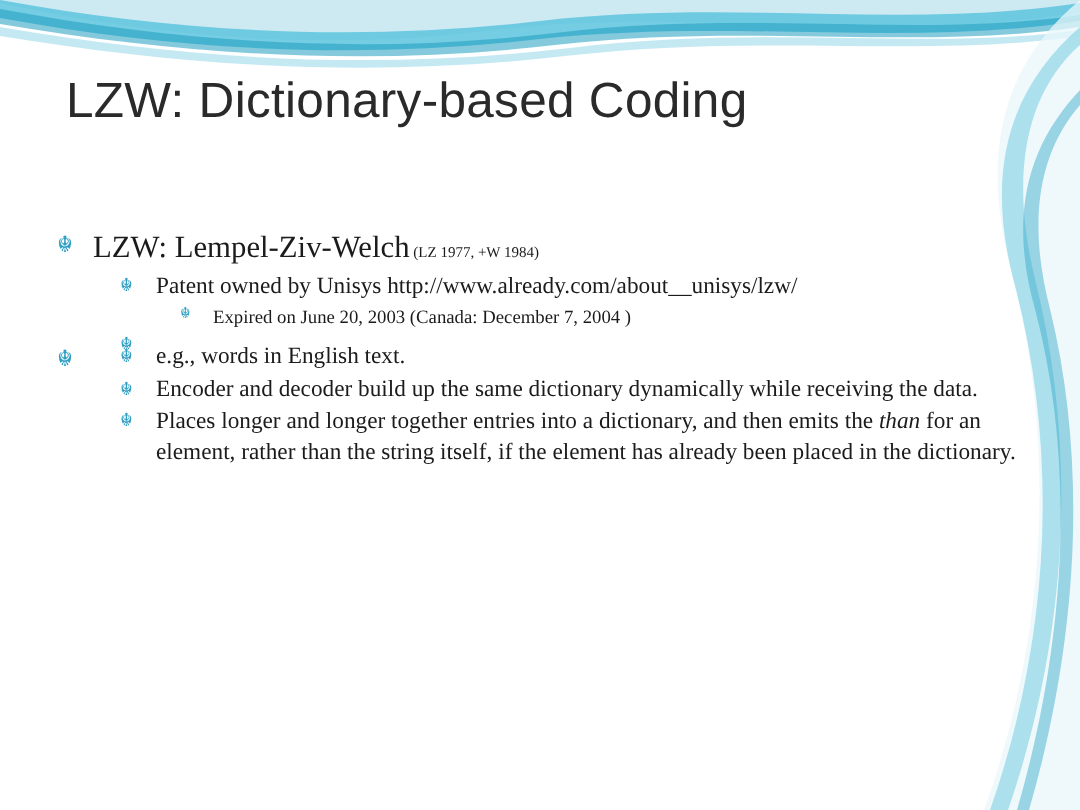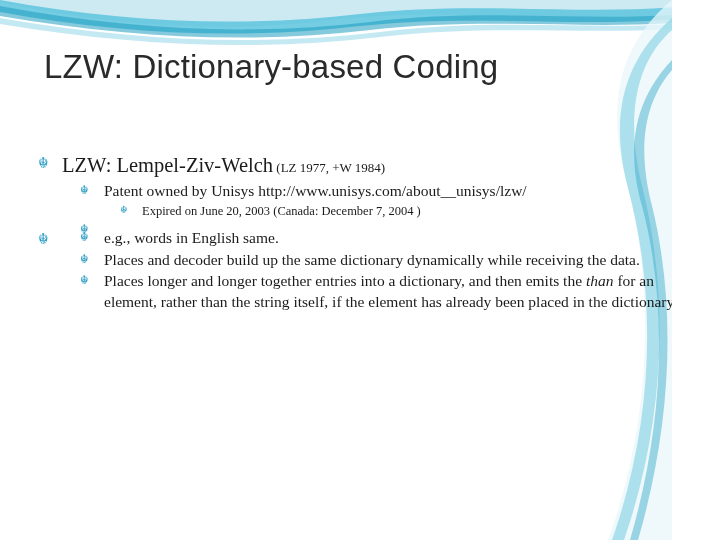--- a/index.html
+++ b/index.html
@@ -9,25 +9,24 @@
   body {
     width: 720px;
     height: 540px;
     background: #ffffff;
     font-family: "Liberation Serif", serif;
     overflow: hidden;
     position: relative;
   }
   .slide {
     position: relative;
-    width: 656px;
+    width: 720px;
     height: 540px;
     overflow: hidden;
     background: #ffffff;
-    padding-left: 16px;
   }
   .deco-top {
     position: absolute;
     top: 0;
     left: 0;
     width: 720px;
     height: 70px;
     pointer-events: none;
   }
   .deco-right {
@@ -102,21 +101,21 @@
     padding-left: 22px;
     margin-bottom: 1px;
   }
   li.l3 > .bullet {
     font-size: 10px;
     top: 2px;
   }
   ul.sub1 { margin: 2px 0 0 18px; }
   ul.sub2 { margin: 2px 0 0 16px; }
   .small-note {
-    font-size: 13px;
+    font-size: 10px;
   }
   .sp-top-8 { margin-top: 9px; }
   .sp-top-6 { margin-top: 7px; }
   em.code { font-style: italic; }
 </style>
 </head>
 <body>
 
 <div class="slide">
 
@@ -139,21 +138,21 @@
   <div class="body-area">
     <ul class="lvl">
 
       <li class="l1">
         <span class="bullet">☬</span>
         <span>LZW: Lempel-Ziv-Welch</span><span class="small-note"> (LZ 1977, +W 1984)</span>
 
         <ul class="lvl sub1">
           <li class="l2">
             <span class="bullet">☬</span>
-            <span>Patent owned by Unisys http://www.unisys.com/about__unisys/lzw/</span>
+            <span>Patent owned by Unisys http://www.already.com/about__unisys/lzw/</span>
 
             <ul class="lvl sub2">
               <li class="l3">
                 <span class="bullet">☬</span>
                 <span>Expired on June 20, 2003 (Canada: December 7, 2004 )</span>
               </li>
             </ul>
           </li>
 
           <li class="l2">
@@ -161,25 +160,25 @@
           </li>
         </ul>
       </li>
 
       <li class="l1 sp-top-8">
         <span class="bullet">☬</span>
 
         <ul class="lvl sub1 sp-top-6">
           <li class="l2">
             <span class="bullet">☬</span>
-            <span>e.g., words in English same.</span>
+            <span>e.g., words in English text.</span>
           </li>
           <li class="l2">
             <span class="bullet">☬</span>
-            <span>Places and decoder build up the same dictionary dynamically while receiving the data.</span>
+            <span>Encoder and decoder build up the same dictionary dynamically while receiving the data.</span>
           </li>
           <li class="l2">
             <span class="bullet">☬</span>
             <span> Places longer and longer together entries into a dictionary, and then emits the </span><em class="code">than</em><span> for an element, rather than the string itself, if the element has already been placed in the dictionary.</span>
           </li>
         </ul>
       </li>
 
     </ul>
   </div>

